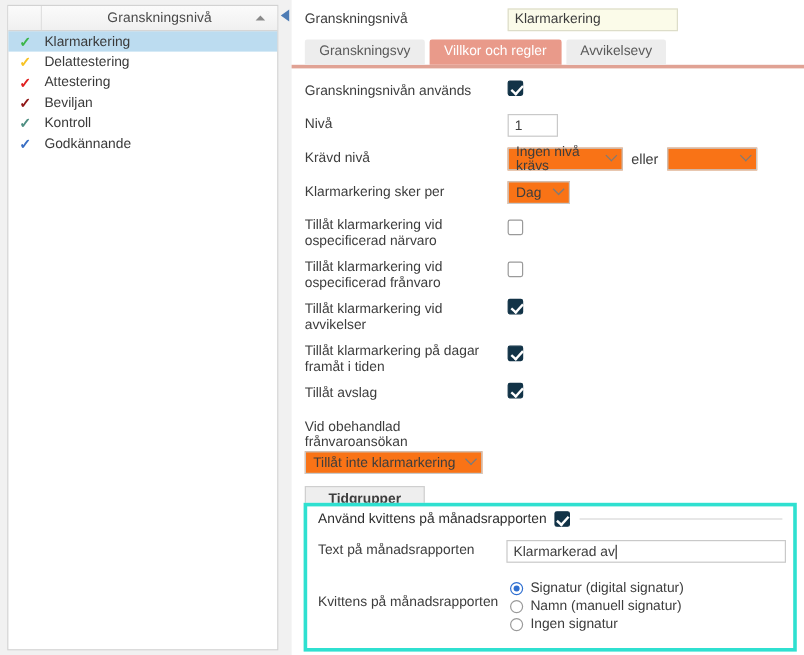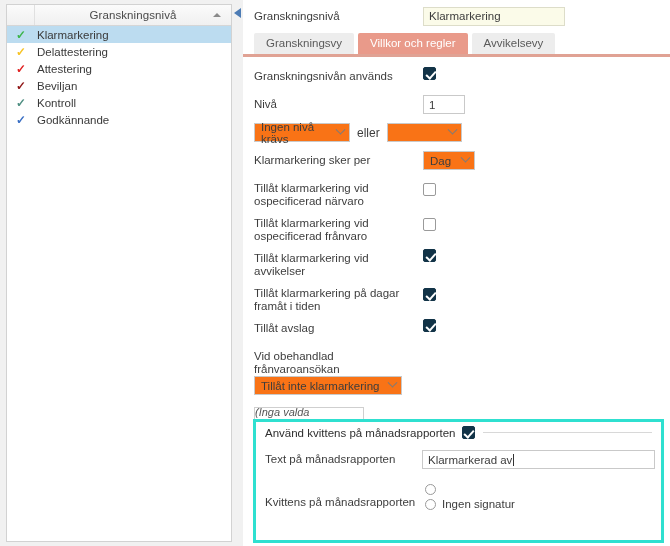--- a/index.html
+++ b/index.html
@@ -277,20 +277,21 @@
       </div>
 
       <div class="frow">
         <div class="flabel">Nivå</div>
         <div class="fctl">
           <div class="tinput" style="width:42px;">1</div>
         </div>
       </div>
 
       <div class="frow">
+        <div class="flabel">Krävd nivå</div>
         <div class="fctl">
           <div class="sel" style="width:96px;">
             <span>Ingen nivå krävs</span>
             <span class="chev"></span>
           </div>
           <span class="inline-txt">eller</span>
           <div class="sel" style="width:75px;">
             <span></span>
             <span class="chev"></span>
           </div>
@@ -347,20 +348,21 @@
         <div class="fctl">
           <div class="sel" style="width:148px;">
             <span>Tillåt inte klarmarkering</span>
             <span class="chev"></span>
           </div>
         </div>
       </div>
 
       <div class="frow" style="margin-top:10px;">
         <div class="fctl" style="flex-direction:column; align-items:flex-start;">
+          <div class="tg-btn">Tidgrupper</div>
           <div class="tg-box">(Inga valda tidgrupper)</div>
           <div class="tg-actions">
             <div class="tg-act">
               <span class="circ">+</span>
               <span class="t">Lägg till rad</span>
             </div>
             <div class="tg-act">
               <span class="circ">−</span>
               <span class="t">Ta bort rad</span>
             </div>
@@ -386,21 +388,26 @@
                 <span class="caret-txt"></span>
             </div>
           </div>
         </div>
 
         <div class="frow">
           <div class="flabel" style="padding-top:12px;">Kvittens på månadsrapporten</div>
           <div class="fctl">
             <div class="radio-group" id="kv-radios">
                 <div class="radio-item">
+                  <span class="rdo on"></span>
+                  <span class="rdo-lbl">Signatur (digital signatur)</span>
+                </div>
+                <div class="radio-item">
                   <span class="rdo"></span>
+                  <span class="rdo-lbl">Namn (manuell signatur)</span>
                 </div>
                 <div class="radio-item">
                   <span class="rdo"></span>
                   <span class="rdo-lbl">Ingen signatur</span>
                 </div>
               </div>
           </div>
         </div>
 
       </div>

